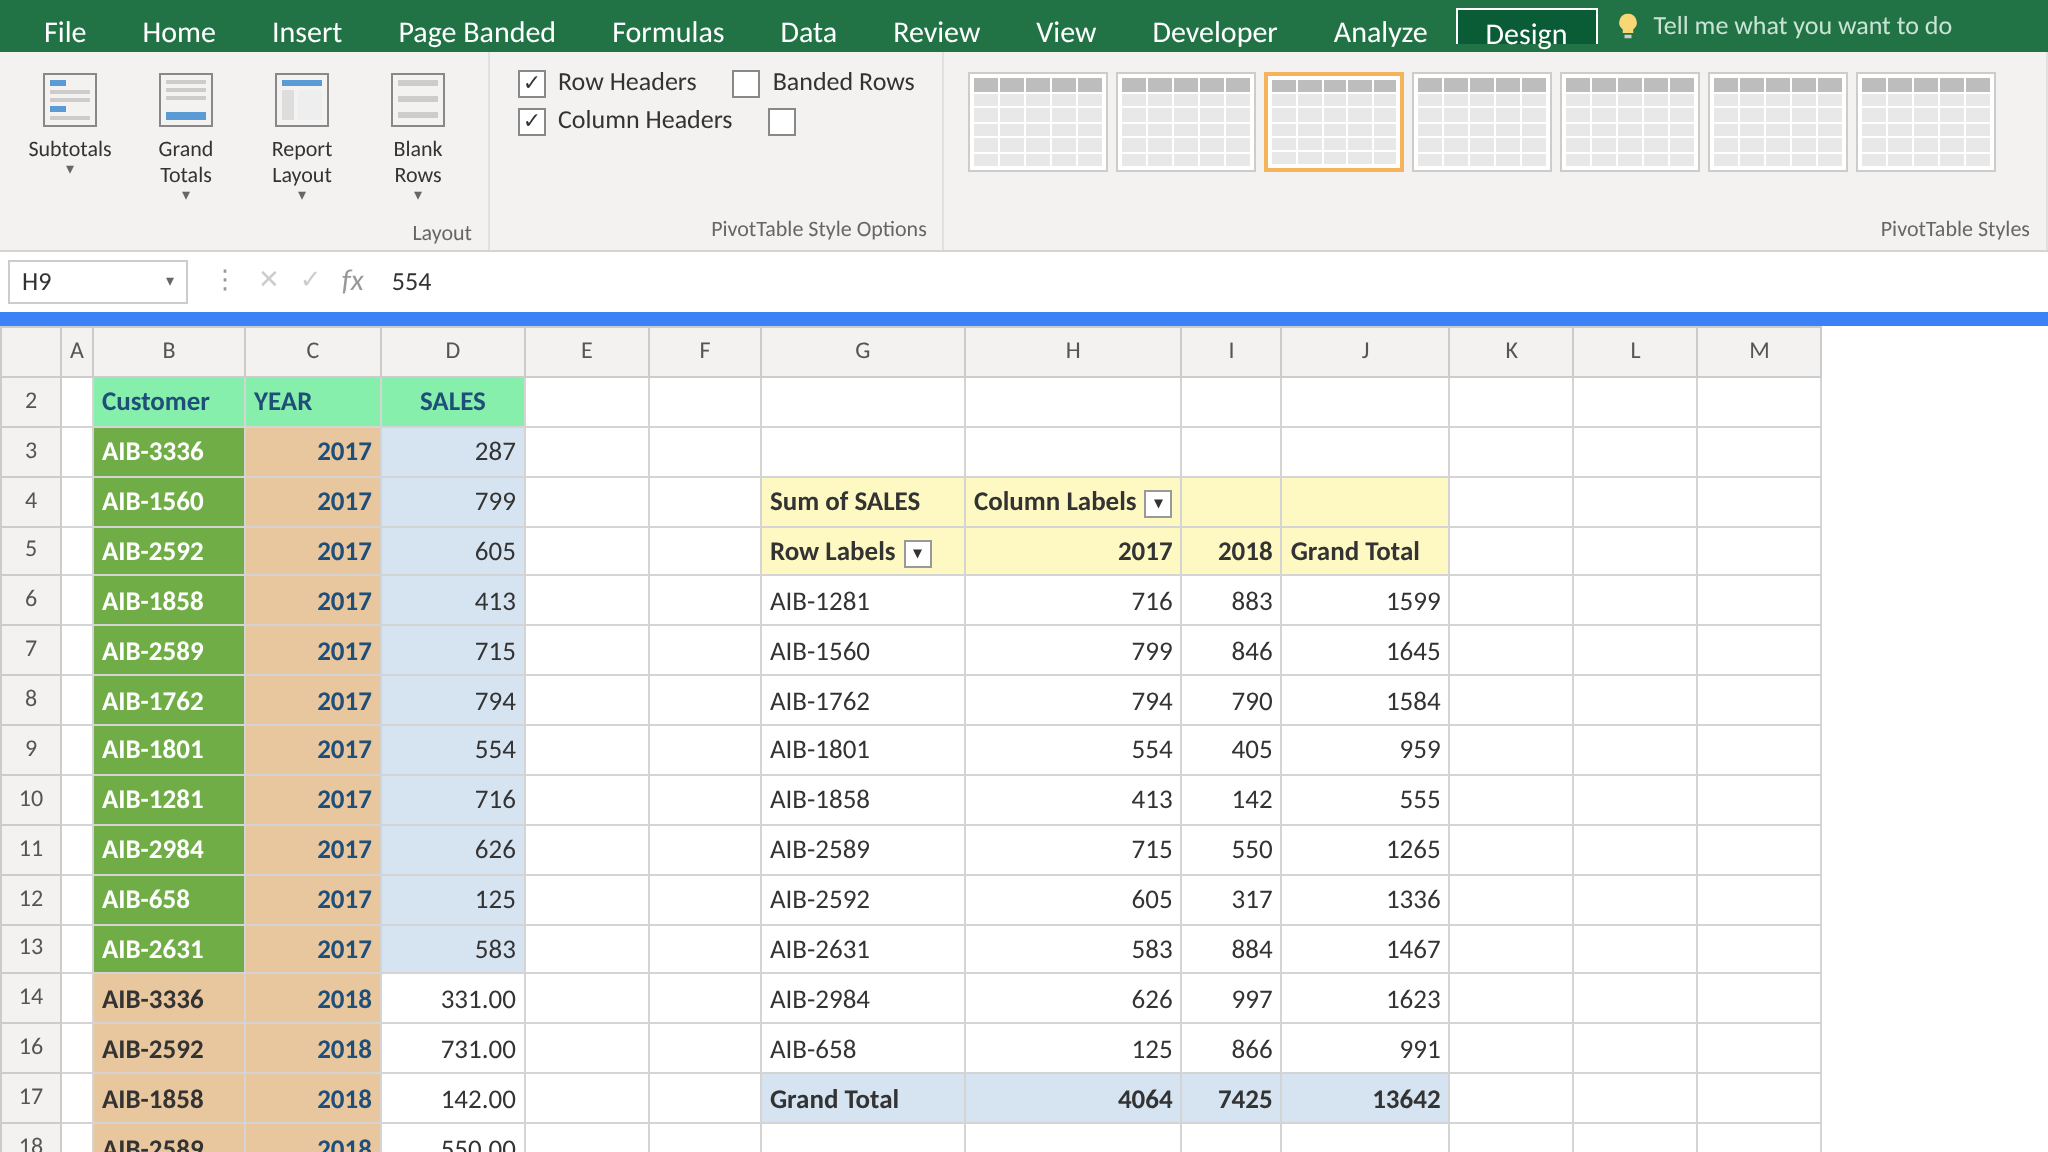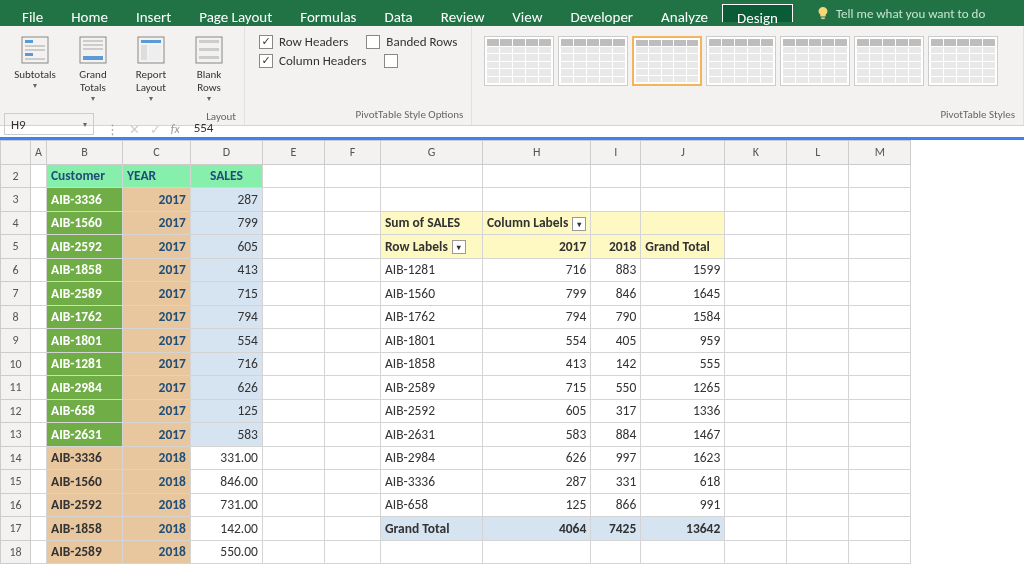--- a/index.html
+++ b/index.html
@@ -1,42 +1,42 @@
 <!DOCTYPE html>
 <html><head>
 <meta charset="utf-8">
 <style>
 *{box-sizing:border-box;margin:0;padding:0;font-family:"Segoe UI",Calibri,sans-serif}
 body{background:#fff;font-size:13px;color:#333;overflow:hidden}
 .ribbon-tabs{background:#217346;display:flex;align-items:center;height:26px;padding:0 8px}
 .ribbon-tabs .tab{color:#fff;padding:0 14px;height:18px;line-height:26px;font-size:15px;cursor:pointer}
 .ribbon-tabs .tab.design{background:#0a5c36;color:#fff;border:1px solid #fff;border-bottom:none}
-.ribbon-tabs .tell{color:#c9e3d4;font-size:13px;padding-left:23px;display:flex;align-items:center;gap:6px}
+.ribbon-tabs .tell{color:#c9e3d4;font-size:13px;padding-left:8px;display:flex;align-items:center;gap:6px}
 .ribbon-tabs .bulb{width:14px;height:14px;display:inline-block}
 .ribbon{background:#f3f2f1;border-bottom:1px solid #d4d4d4;height:100px;display:flex}
 .group{border-right:1px solid #e1e1e1;padding:4px 8px 2px;display:flex;flex-direction:column;justify-content:space-between}
 .group-label{text-align:right;font-size:11px;color:#666;padding:2px 0}
 .layout-btns{display:flex;gap:4px}
 .big-btn{display:flex;flex-direction:column;align-items:center;justify-content:flex-start;width:54px;padding:4px 2px;cursor:pointer;font-size:11px;text-align:center;line-height:1.2}
 .big-btn .icon{width:32px;height:32px;margin-bottom:2px}
 .dropdown-arrow{font-size:8px;color:#666}
 .opts{display:flex;flex-direction:column;gap:4px;padding:4px 6px}
 .opt-row{display:flex;gap:18px}
 .chk{display:flex;align-items:center;gap:6px;font-size:13px;cursor:pointer}
 .chk .box{width:14px;height:14px;border:1px solid #888;display:flex;align-items:center;justify-content:center;font-size:11px;background:#fff}
 .styles-gallery{display:flex;gap:4px;padding:6px 4px;flex:1;align-items:flex-start;overflow:hidden}
 .style-swatch{width:70px;height:50px;border:1px solid #ccc;cursor:pointer;background:#fff;padding:2px;display:flex;flex-direction:column;gap:1px}
 .style-swatch.sel{border:2px solid #f5b35c}
 .sw-row{flex:1;display:flex;gap:1px}
 .sw-cell{flex:1;background:#e8e8e8}
 .sw-hdr{background:#bdbdbd}
-.formula-bar{display:flex;align-items:flex-end;height:14px;border-bottom:3px solid #3b82f6;background:#fff}
+.formula-bar{display:flex;align-items:center;height:37px;border-bottom:7px solid #3b82f6;background:#fff}
 .namebox{width:90px;border:1px solid #ccc;height:22px;margin:2px 4px;padding:2px 6px;font-size:13px;display:flex;align-items:center;justify-content:space-between}
 .fb-icons{display:flex;gap:10px;padding:0 8px;color:#999;font-size:13px}
-.fx{font-style:italic;font-size:12px}
+.fx{font-style:italic;font-size:15px}
 .fb-input{flex:1;padding:2px 6px;font-size:13px}
 .grid{display:flex;height:calc(100vh - 152px);overflow:hidden}
 table{border-collapse:collapse;table-layout:fixed}
 th,td{border:1px solid #d4d4d4;font-size:13.5px;height:21px;padding:0 4px;overflow:hidden;white-space:nowrap}
 .colhdr th{background:#f3f2f1;text-align:center;font-weight:normal;color:#555;font-size:12px;border:1px solid #ccc}
 .rowhdr{background:#f3f2f1;text-align:center;color:#555;font-size:12px;width:30px;border:1px solid #ccc}
 .corner{background:#f3f2f1;width:30px}
 .hdr-cell{background:#86efac;font-weight:bold;color:#1f4e79}
 .cust-2017{background:#70ad47;color:#fff;font-weight:bold}
 .cust-2018{background:#e8c79e;color:#333;font-weight:bold}
@@ -50,21 +50,21 @@
 .pivot-border-right{border-right:1px dashed #4a90d9}
 .num{text-align:right}
 </style>
 </head>
 <body>
 
 <div class="ribbon-tabs">
   <div class="tab">File</div>
   <div class="tab">Home</div>
   <div class="tab">Insert</div>
-  <div class="tab">Page Layout</div>
+  <div class="tab">Page Banded</div>
   <div class="tab">Formulas</div>
   <div class="tab">Data</div>
   <div class="tab">Review</div>
   <div class="tab">View</div>
   <div class="tab">Developer</div>
   <div class="tab">Analyze</div>
   <div class="tab design">Design</div>
   <div class="tell">
     <span class="bulb">
       <svg viewBox="0 0 16 16">
@@ -699,36 +699,20 @@
           <td></td>
           <td>AIB-2984</td>
           <td class="num">626</td>
           <td class="num">997</td>
           <td class="num pivot-border-right">1623</td>
           <td></td>
           <td></td>
           <td></td>
         </tr>
         <tr>
-          <td class="rowhdr">15</td>
-          <td></td>
-          <td class="cust-2018">AIB-1560</td>
-          <td class="year-2018">2018</td>
-          <td class="sales-plain num">846.00</td>
-          <td></td>
-          <td></td>
-          <td>AIB-3336</td>
-          <td class="num">287</td>
-          <td class="num">331</td>
-          <td class="num pivot-border-right">618</td>
-          <td></td>
-          <td></td>
-          <td></td>
-        </tr>
-        <tr>
           <td class="rowhdr">16</td>
           <td></td>
           <td class="cust-2018">AIB-2592</td>
           <td class="year-2018">2018</td>
           <td class="sales-plain num">731.00</td>
           <td></td>
           <td></td>
           <td>AIB-658</td>
           <td class="num">125</td>
           <td class="num">866</td>

